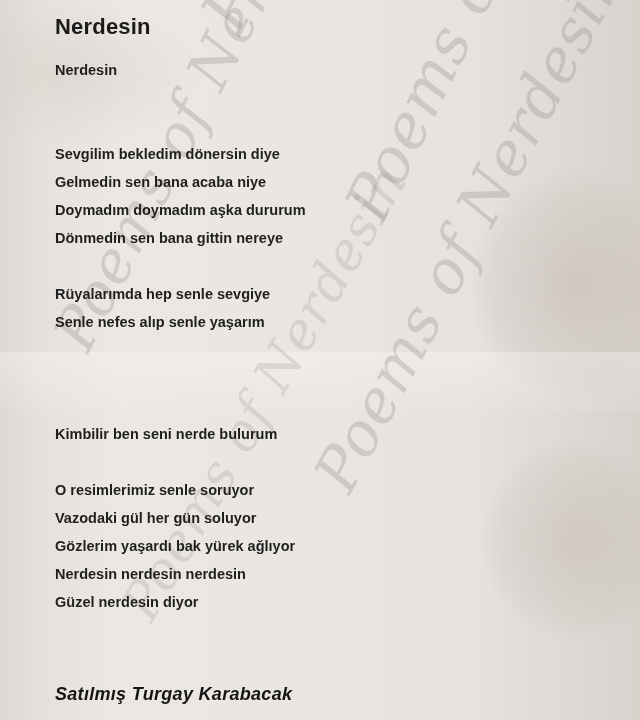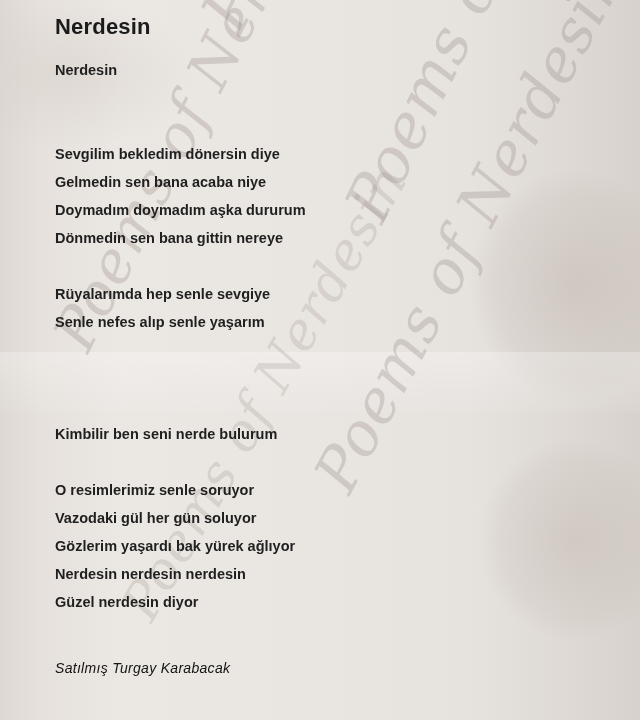--- a/index.html
+++ b/index.html
@@ -91,24 +91,24 @@
     line-height: 28px;
     color: #1f1f1f;
     font-weight: bold;
   }
   .poem-body .line { white-space: pre; min-height: 28px; }
   .poem-body .blank { height: 28px; }
 
   .author {
     position: absolute;
     left: 55px;
-    top: 660px;
-    font-size: 14px;
+    top: 684px;
+    font-size: 18px;
     font-style: italic;
-    font-weight: normal;
+    font-weight: bold;
     color: #141414;
     z-index: 6;
     letter-spacing: 0.3px;
   }
 </style>
 </head>
 <body>
 
 <div class="page">
 

